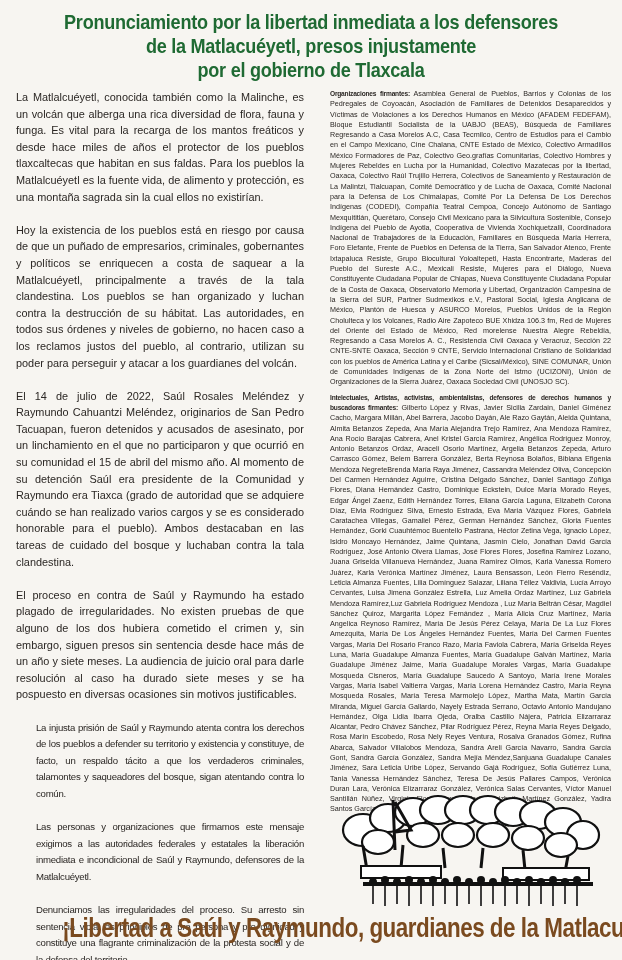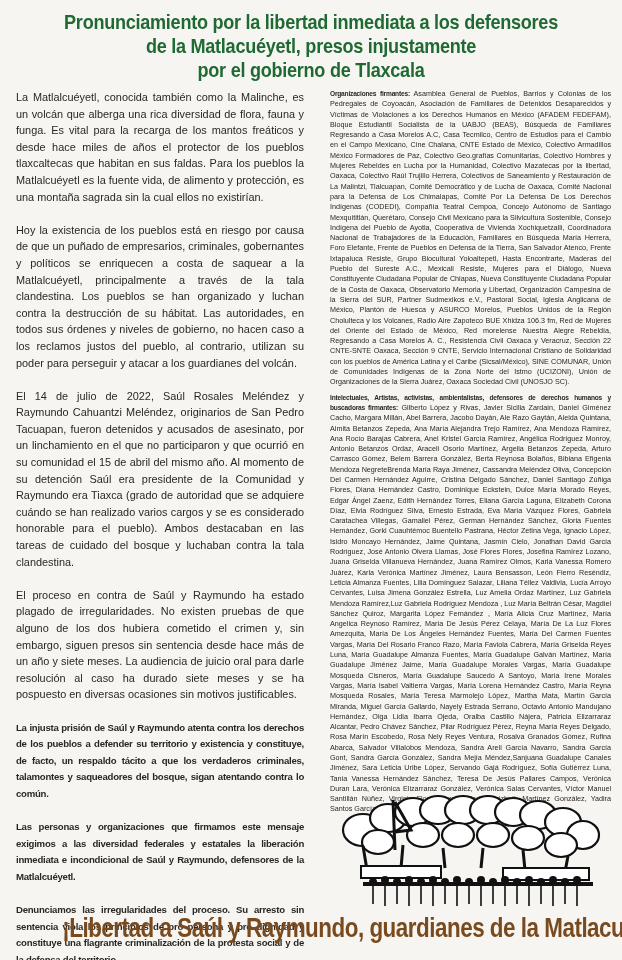--- a/index.html
+++ b/index.html
@@ -24,22 +24,23 @@
   }
   .title span { display: block; }
   .left-col {
     position: absolute; left: 16px; top: 89px; width: 288px;
     font-size: 10.9px; line-height: 16.6px;
     text-align: justify;
     color: #2b2724;
   }
   .left-col p { margin: 0 0 16.6px 0; }
   .left-col p.bold {
-    font-weight: bold; font-size: 9.6px; line-height: 16.6px;
+    font-weight: normal; font-size: 9.6px; line-height: 16.6px;
     letter-spacing: -0.25px;
+    margin-left: 20px;
   }
   .right-col {
     position: absolute; left: 330px; top: 89px; width: 281px;
     font-size: 7.2px; line-height: 10.3px;
     text-align: justify;
     color: #2b2724;
   }
   .right-col p { margin: 0 0 5px 0; }
   .right-col .lead { font-weight: bold; font-size: 6.6px; letter-spacing: -0.2px; }
   .illustration {
@@ -66,21 +67,21 @@
   <span>de la Matlacuéyetl, presos injustamente</span>
   <span>por el gobierno de Tlaxcala</span>
 </div>
 
 <div class="left-col">
   <p>La Matlalcuéyetl, conocida también como la Malinche, es un volcán que alberga una rica diversidad de flora, fauna y funga. Es vital para la recarga de los mantos freáticos y desde hace miles de años el protector de los pueblos tlaxcaltecas que habitan en sus faldas. Para los pueblos la Matlalcuéyetl es la fuente vida, de alimento y protección, es una montaña sagrada sin la cual ellos no existirían.</p>
   <p>Hoy la existencia de los pueblos está en riesgo por causa de que un puñado de empresarios, criminales, gobernantes y políticos se enriquecen a costa de saquear a la Matlalcuéyetl, principalmente a través de la tala clandestina. Los pueblos se han organizado y luchan contra la destrucción de su hábitat. Las autoridades, en todos sus órdenes y niveles de gobierno, no hacen caso a los reclamos justos del pueblo, al contrario, utilizan su poder para perseguir y atacar a los guardianes del volcán.</p>
   <p>El 14 de julio de 2022, Saúl Rosales Meléndez y Raymundo Cahuantzi Meléndez, originarios de San Pedro Tacuapan, fueron detenidos y acusados de asesinato, por un linchamiento en el que no participaron y que ocurrió en su comunidad el 15 de abril del mismo año. Al momento de su detención Saúl era presidente de la Comunidad y Raymundo era Tiaxca (grado de autoridad que se adquiere cuándo se han realizado varios cargos y se es considerado honorable para el pueblo). Ambos destacaban en las tareas de cuidado del bosque y luchaban contra la tala clandestina.</p>
   <p>El proceso en contra de Saúl y Raymundo ha estado plagado de irregularidades. No existen pruebas de que alguno de los dos hubiera cometido el crimen y, sin embargo, siguen presos sin sentencia desde hace más de un año y siete meses. La audiencia de juicio oral para darle resolución al caso ha durado siete meses y se ha pospuesto en diversas ocasiones sin motivos justificables.</p>
   <p class="bold">La injusta prisión de Saúl y Raymundo atenta contra los derechos de los pueblos a defender su territorio y existencia y constituye, de facto, un respaldo tácito a que los verdaderos criminales, talamontes y saqueadores del bosque, sigan atentando contra lo común.</p>
-  <p class="bold">Las personas y organizaciones que firmamos este mensaje exigimos a las diversidad federales y estatales la liberación inmediata e incondicional de Saúl y Raymundo, defensores de la Matlalcuéyetl.</p>
+  <p class="bold">Las personas y organizaciones que firmamos este mensaje exigimos a las autoridades federales y estatales la liberación inmediata e incondicional de Saúl y Raymundo, defensores de la Matlalcuéyetl.</p>
   <p class="bold">Denunciamos las irregularidades del proceso. Su arresto sin sentencia viola los principios de pro persona y pro dignidad y constituye una flagrante criminalización de la protesta social y de la defensa del territorio.</p>
 
 </div>
 
 <div class="right-col">
   <p><span class="lead">Organizaciones firmantes:</span><span> Asamblea General de Pueblos, Barrios y Colonias de los Pedregales de Coyoacán, Asociación de Familiares de Detenidos Desaparecidos y Víctimas de Violaciones a los Derechos Humanos en México (AFADEM FEDEFAM), Bloque Estudiantil Socialista de la UABJO (BEAS), Búsqueda de Familiares Regresando a Casa Morelos A.C, Casa Tecmilco, Centro de Estudios para el Cambio en el Campo Mexicano, Cine Chalana, CNTE Estado de México, Colectivo Armadillos México Formadores de Paz, Colectivo Geo.grafías Comunitarias, Colectivo Hombres y Mujeres Rebeldes en Lucha por la Humanidad, Colectivo Mazatecas por la libertad, Oaxaca, Colectivo Raúl Trujillo Herrera, Colectivos de Saneamiento y Restauración de La Malintzi, Tlalcuapan, Comité Democrático y de Lucha de Oaxaca, Comité Nacional para la Defensa de Los Chimalapas, Comité Por La Defensa De Los Derechos Indígenas (CODEDI), Compañía Teatral Cempoa, Concejo Autónomo de Santiago Mexquititlán, Querétaro, Consejo Civil Mexicano para la Silvicultura Sostenible, Consejo Indígena del Pueblo de Ayotla, Cooperativa de Vivienda Xochiquetzalli, Coordinadora Nacional de Trabajadores de la Educación, Familiares en Búsqueda María Herrera, Foro Elefante, Frente de Pueblos en Defensa de la Tierra, San Salvador Atenco, Frente Ixtapaluca Resiste, Grupo Biocultural Yoloaltepetl, Hasta Encontrarte, Maderas del Pueblo del Sureste A.C., Mexicali Resiste, Mujeres para el Diálogo, Nueva Constituyente Ciudadana Popular de Chiapas, Nueva Constituyente Ciudadana Popular de la Costa de Oaxaca, Observatorio Memoria y Libertad, Organización Campesina de la Sierra del SUR, Partner Sudmexikos e.V., Pastoral Social, Iglesia Anglicana de México, Plantón de Huesca y ASURCO Morelos, Pueblos Unidos de la Región Cholulteca y los Volcanes, Radio Aire Zapoteco BUE Xhidza 106.3 fm, Red de Mujeres del Oriente del Estado de México, Red morelense Nuestra Alegre Rebeldía, Regresando a Casa Morelos A. C., Resistencia Civil Oaxaca y Veracruz, Sección 22 CNTE-SNTE Oaxaca, Sección 9 CNTE, Servicio Internacional Cristiano de Solidaridad con los pueblos de América Latina y el Caribe (Sicsal/México), SINE COMUNAR, Unión de Comunidades Indígenas de la Zona Norte del Istmo (UCIZONI), Unión de Organizaciones de la Sierra Juárez, Oaxaca Sociedad Civil (UNOSJO SC).</span></p>
   <p><span class="lead">Intelectuales, Artistas, activistas, ambientalistas, defensores de derechos humanos y buscadoras firmantes:</span><span> Gilberto López y Rivas, Javier Sicilia Zardain, Daniel Giménez Cacho, Margara Millán, Abel Barrera, Jacobo Dayán, Ale Razo Gaytán, Aleida Quintana, Almita Betanzos Zepeda, Ana María Alejandra Trejo Ramírez, Ana Mendoza Ramírez, Ana Rocío Barajas Cabrera, Anel Kristel García Ramírez, Angélica Rodríguez Monroy, Antonio Betanzos Ordaz, Araceli Osorio Martínez, Argelia Betanzos Zepeda, Arturo Carrasco Gómez, Belem Barrera González, Berta Reynosa Bolaños, Bibiana Efigenia Mendoza NegreteBrenda María Raya Jiménez, Cassandra Meléndez Oliva, Concepción Del Carmen Hernández Aguirre, Cristina Delgado Sánchez, Daniel Santiago Zúñiga Flores, Diana Hernández Castro, Dominique Eckstein, Dulce María Morado Reyes, Edgar Ángel Zaenz, Edith Hernández Torres, Eliana García Laguna, Elizabeth Corona Díaz, Elvia Rodríguez Silva, Ernesto Estrada, Eva María Vázquez Flores, Gabriela Caratachea Villegas, Gamaliel Pérez, German Hernández Sánchez, Gloria Fuentes Hernández, Gorki Cuauhtémoc Buentello Pastrana, Héctor Zetina Vega, Ignacio López, Isidro Moncayo Hernández, Jaime Quintana, Jasmín Cielo, Jonathan David García Rodríguez, José Antonio Olvera Llamas, José Flores Flores, Josefina Ramírez Lozano, Juana Griselda Villanueva Hernández, Juana Ramírez Olmos, Karla Vanessa Romero Juárez, Karla Verónica Martínez Jiménez, Laura Bensasson, León Fierro Reséndiz, Leticia Almanza Fuentes, Lilia Domínguez Salazar, Liliana Téllez Valdivia, Lucía Arroyo Cervantes, Luisa Jimena González Estrella, Luz Amelia Ordaz Martínez, Luz Gabriela Mendoza Ramírez,Luz Gabriela Rodríguez Mendoza , Luz María Beltrán César, Magdiel Sánchez Quiroz, Margarita López Fernández , María Alicia Cruz Martínez, María Angelica Reynoso Ramírez, María De Jesús Pérez Celaya, María De La Luz Flores Amezquita, María De Los Ángeles Hernández Fuentes, María Del Carmen Fuentes Vargas, María Del Rosario Franco Razo, María Faviola Cabrera, María Griselda Reyes Luna, María Guadalupe Almanza Fuentes, María Guadalupe Galván Martínez, María Guadalupe Jiménez Jaime, María Guadalupe Morales Vargas, María Guadalupe Mosqueda Cisneros, María Guadalupe Saucedo A Santoyo, María Irene Morales Vargas, María Isabel Valtierra Vargas, María Lorena Hernández Castro, María Reyna Mosqueda Rosales, María Teresa Marmolejo López, Martha Mata, Martín García Miranda, Miguel García Gallardo, Nayely Estrada Serrano, Octavio Antonio Mandujano Hernández, Olga Lidia Ibarra Ojeda, Oralba Castillo Nájera, Patricia Elizarraraz Alcantar, Pedro Chávez Sánchez, Pilar Rodríguez Pérez, Reyna María Reyes Delgado, Rosa Marín Escobedo, Rosa Nely Reyes Ventura, Rosalva Granados Gómez, Rufina Abarca, Salvador Villalobos Mendoza, Sandra Areli García Navarro, Sandra García Gont, Sandra García González, Sandra Mejía Méndez,Sanjuana Guadalupe Canales Jiménez, Sara Leticia Uribe López, Servando Gajá Rodríguez, Sofía Gutiérrez Luna, Tania Vanessa Hernández Sánchez, Teresa De Jesús Pallares Campos, Verónica Duran Lara, Verónica Elizarraraz González, Verónica Salas Cervantes, Víctor Manuel Santillán Núñez, Virginia Flores Zarate, Yadira Arizbeth Martínez González, Yadira Santos García, Yoltzi Martínez Corrales, Yunuen E. Díaz Velázquez.</span></p>
 </div>
 
 <div class="illustration">

